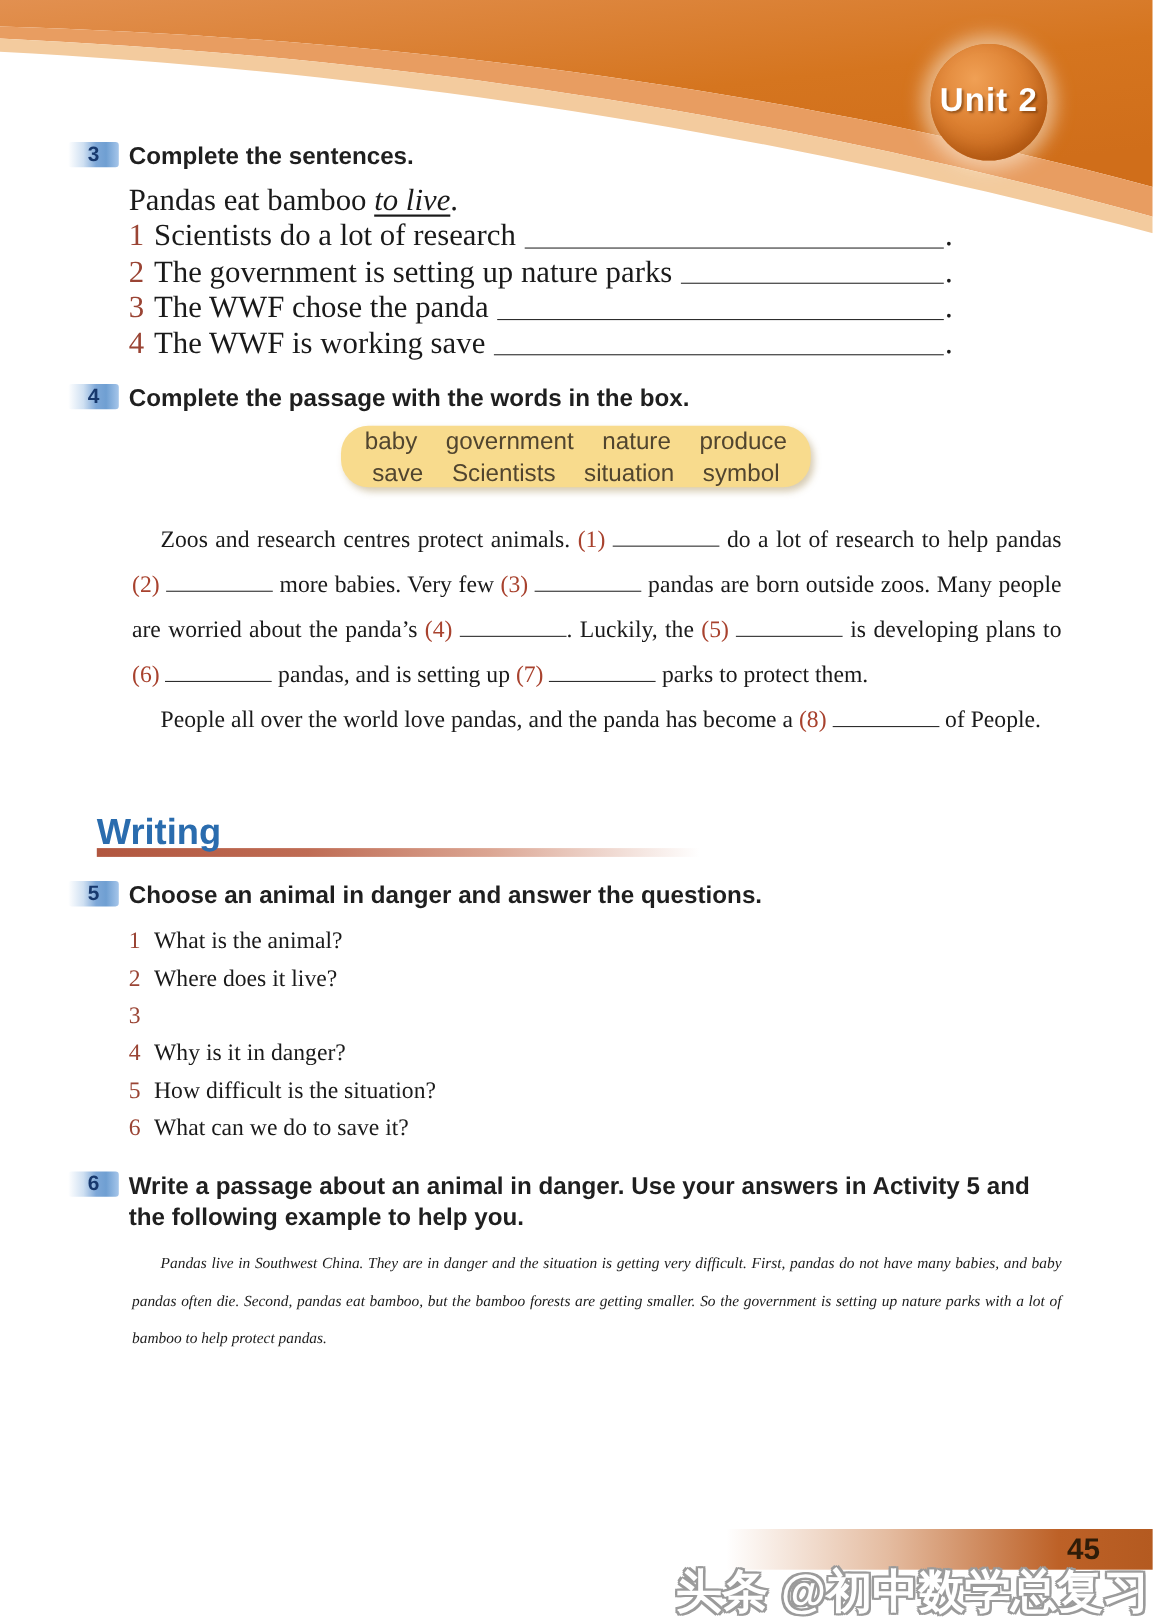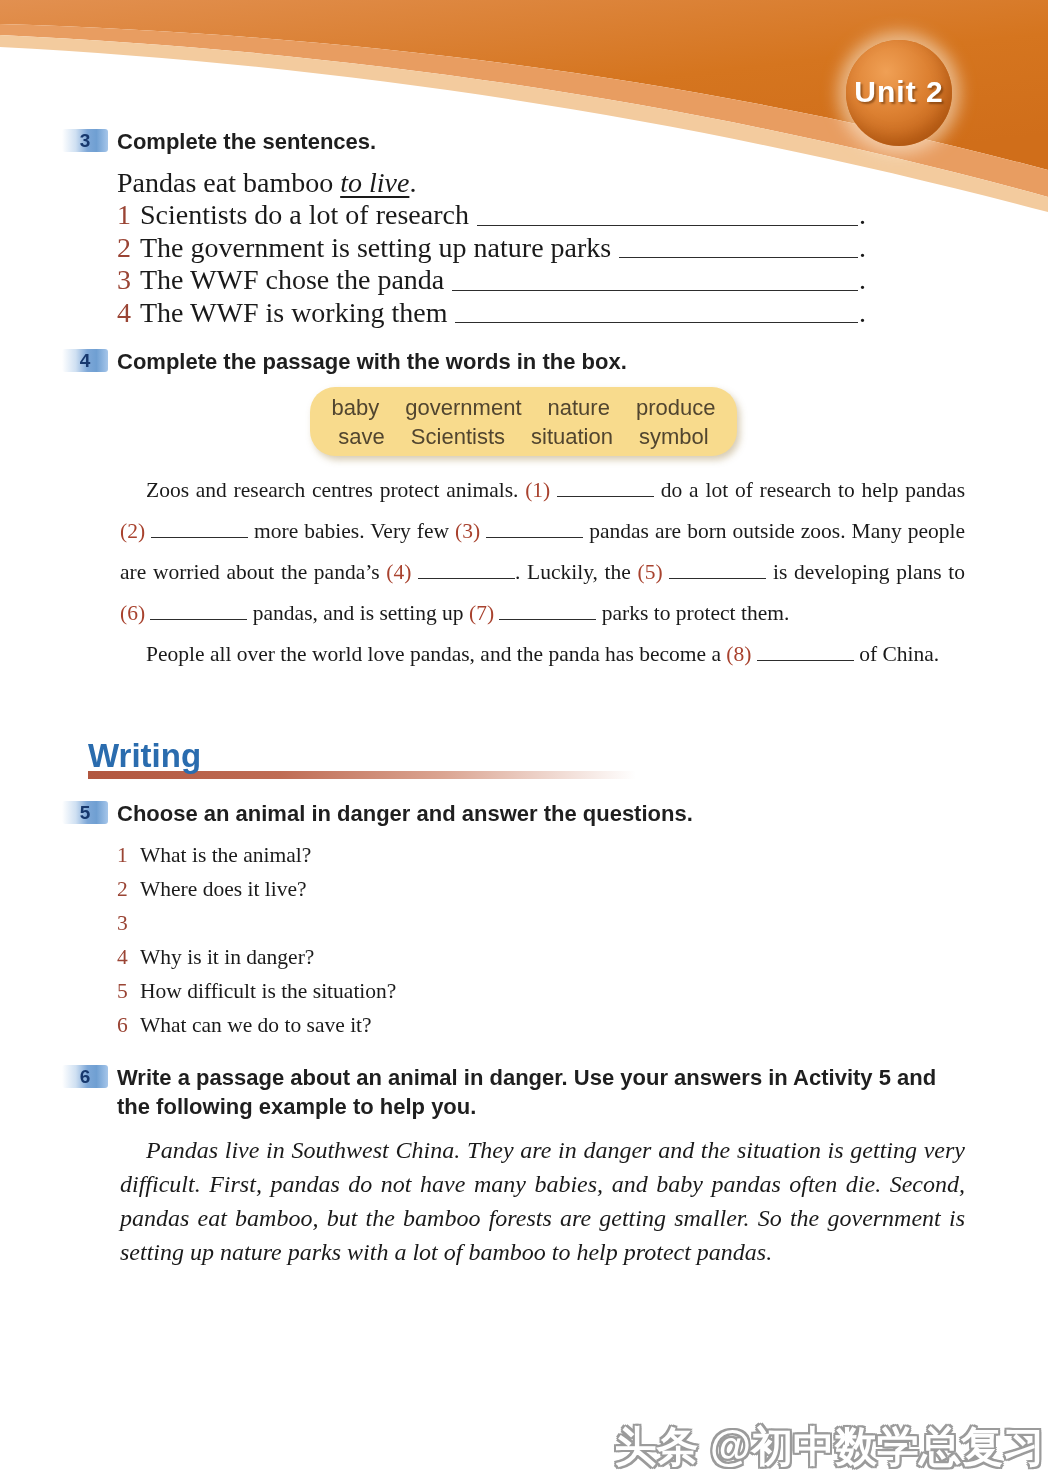--- a/index.html
+++ b/index.html
@@ -28,21 +28,21 @@
   .a3-block{position:absolute;top:166px;left:117px;width:749px;font-size:28px;color:#1a1a1a;}
   .a3-example{height:33px;line-height:33px;}
   .ex-ans{font-style:italic;text-decoration:underline;text-underline-offset:4px;}
   .q-row{display:flex;align-items:baseline;height:32.6px;line-height:32.6px;}
   .qnum{flex:0 0 23px;color:#9a4434;}
   .qtext{white-space:nowrap;}
   .bline{flex:1;align-self:flex-end;border-bottom:1.4px solid #2d2d2d;margin:0 1px 6px 8px;height:1px;}
   .qdot{flex:0 0 auto;}
 
   
-  .word-box{position:absolute;top:387px;left:310px;width:427px;height:69px;background:#f8db8d;
+  .word-box{position:absolute;top:387px;left:310px;width:427px;height:56px;background:#f8db8d;
     border-radius:25px;box-shadow:3px 4px 7px rgba(140,110,40,0.35);
     display:flex;flex-direction:column;justify-content:center;gap:2px;}
   .wb-row{display:flex;justify-content:center;gap:26px;
     font-family:"Liberation Sans",sans-serif;font-size:22px;color:#51452f;line-height:27px;}
 
   
   .passage-block{position:absolute;top:470px;left:120px;width:845px;font-size:21.5px;
     color:#1a1a1a;line-height:41px;text-align:justify;}
   .passage-block p{margin:0;text-indent:26px;}
   .marker{color:#a8422e;}
@@ -52,21 +52,21 @@
   .writing-head{position:absolute;top:737px;left:88px;width:560px;}
   .writing-title{font-family:"Liberation Sans",sans-serif;font-weight:bold;font-size:33px;color:#2a6cae;}
   .writing-rule{height:8px;width:548px;margin-top:-4px;
     background:linear-gradient(90deg,#b1563f 0%,#bf6c54 35%,#dba592 65%,rgba(243,228,222,0) 100%);}
 
   
   .a5-block{position:absolute;top:838px;left:117px;width:700px;font-size:21.5px;color:#1a1a1a;}
   .a5-row{display:flex;align-items:baseline;height:34px;line-height:34px;}
 
   
-  .example-block{position:absolute;top:1133px;left:120px;width:845px;font-size:24px;
+  .example-block{position:absolute;top:1133px;left:120px;width:845px;font-size:14px;
     font-style:italic;color:#1a1a1a;line-height:34px;text-align:justify;}
   .example-block p{margin:0;text-indent:26px;}
 
   
   .footer-bar{position:absolute;top:1390px;left:660px;right:0;height:37px;
     background:linear-gradient(90deg,rgba(205,120,60,0) 0%,rgba(196,106,45,0.45) 38%,#bd6127 78%,#b45a20 100%);}
   .page-num{position:absolute;right:48px;top:0;line-height:37px;
     font-family:"Liberation Sans",sans-serif;font-weight:bold;font-size:27px;color:#2f1c08;}
   .watermark{position:absolute;top:1419px;right:3px;white-space:nowrap;
     font-family:"Liberation Sans",sans-serif;font-weight:bold;font-size:42px;color:#ffffff;
@@ -114,21 +114,21 @@
         <span class="qdot">.</span>
     </div>
     <div class="q-row">
       <span class="qnum">3</span>
         <span class="qtext">The WWF chose the panda </span>
         <span class="bline"></span>
         <span class="qdot">.</span>
     </div>
     <div class="q-row">
       <span class="qnum">4</span>
-        <span class="qtext">The WWF is working them </span>
+        <span class="qtext">The WWF is working save </span>
         <span class="bline"></span>
         <span class="qdot">.</span>
     </div>
   </div>
 
   <div class="act-head" style="top:348px;left:62px;">
     <span class="num-badge">4</span>
     <span class="act-title">Complete the passage with the words in the box.</span>
   </div>
 
@@ -142,21 +142,21 @@
     <div class="wb-row">
       <span>save</span>
       <span>Scientists</span>
       <span>situation</span>
       <span>symbol</span>
     </div>
   </div>
 
   <div class="passage-block">
     <p><span>Zoos and research centres protect animals. </span><span class="marker">(1)</span> <span class="pblank"></span><span> do a lot of research to help pandas </span><span class="marker">(2)</span> <span class="pblank"></span><span> more babies. Very few </span><span class="marker">(3)</span> <span class="pblank"></span><span> pandas are born outside zoos. Many people are worried about the panda’s </span><span class="marker">(4)</span> <span class="pblank"></span><span>. Luckily, the </span><span class="marker">(5)</span> <span class="pblank"></span><span> is developing plans to </span><span class="marker">(6)</span> <span class="pblank"></span><span> pandas, and is setting up </span><span class="marker">(7)</span> <span class="pblank"></span><span> parks to protect them.</span></p>
-    <p><span>People all over the world love pandas, and the panda has become a </span><span class="marker">(8)</span> <span class="pblank"></span><span> of China.</span></p>
+    <p><span>People all over the world love pandas, and the panda has become a </span><span class="marker">(8)</span> <span class="pblank"></span><span> of People.</span></p>
   </div>
 
   <div class="writing-head">
     <div class="writing-title">Writing</div>
     <div class="writing-rule"></div>
   </div>
 
   <div class="act-head" style="top:800px;left:62px;">
     <span class="num-badge">5</span>
     <span class="act-title">Choose an animal in danger and answer the questions.</span>
@@ -190,15 +190,18 @@
 
   <div class="act-head" style="top:1064px;left:62px;width:900px;">
     <span class="num-badge">6</span>
     <span class="act-title">Write a passage about an animal in danger. Use your answers in Activity 5 and the following example to help you.</span>
   </div>
 
   <div class="example-block">
     <p>Pandas live in Southwest China. They are in danger and the situation is getting very difficult. First, pandas do not have many babies, and baby pandas often die. Second, pandas eat bamboo, but the bamboo forests are getting smaller. So the government is setting up nature parks with a lot of bamboo to help protect pandas.</p>
   </div>
 
+  <div class="footer-bar">
+    <span class="page-num">45</span>
+  </div>
   <div class="watermark">头条 @初中数学总复习</div>
 
 </div>
 
 </body></html>

